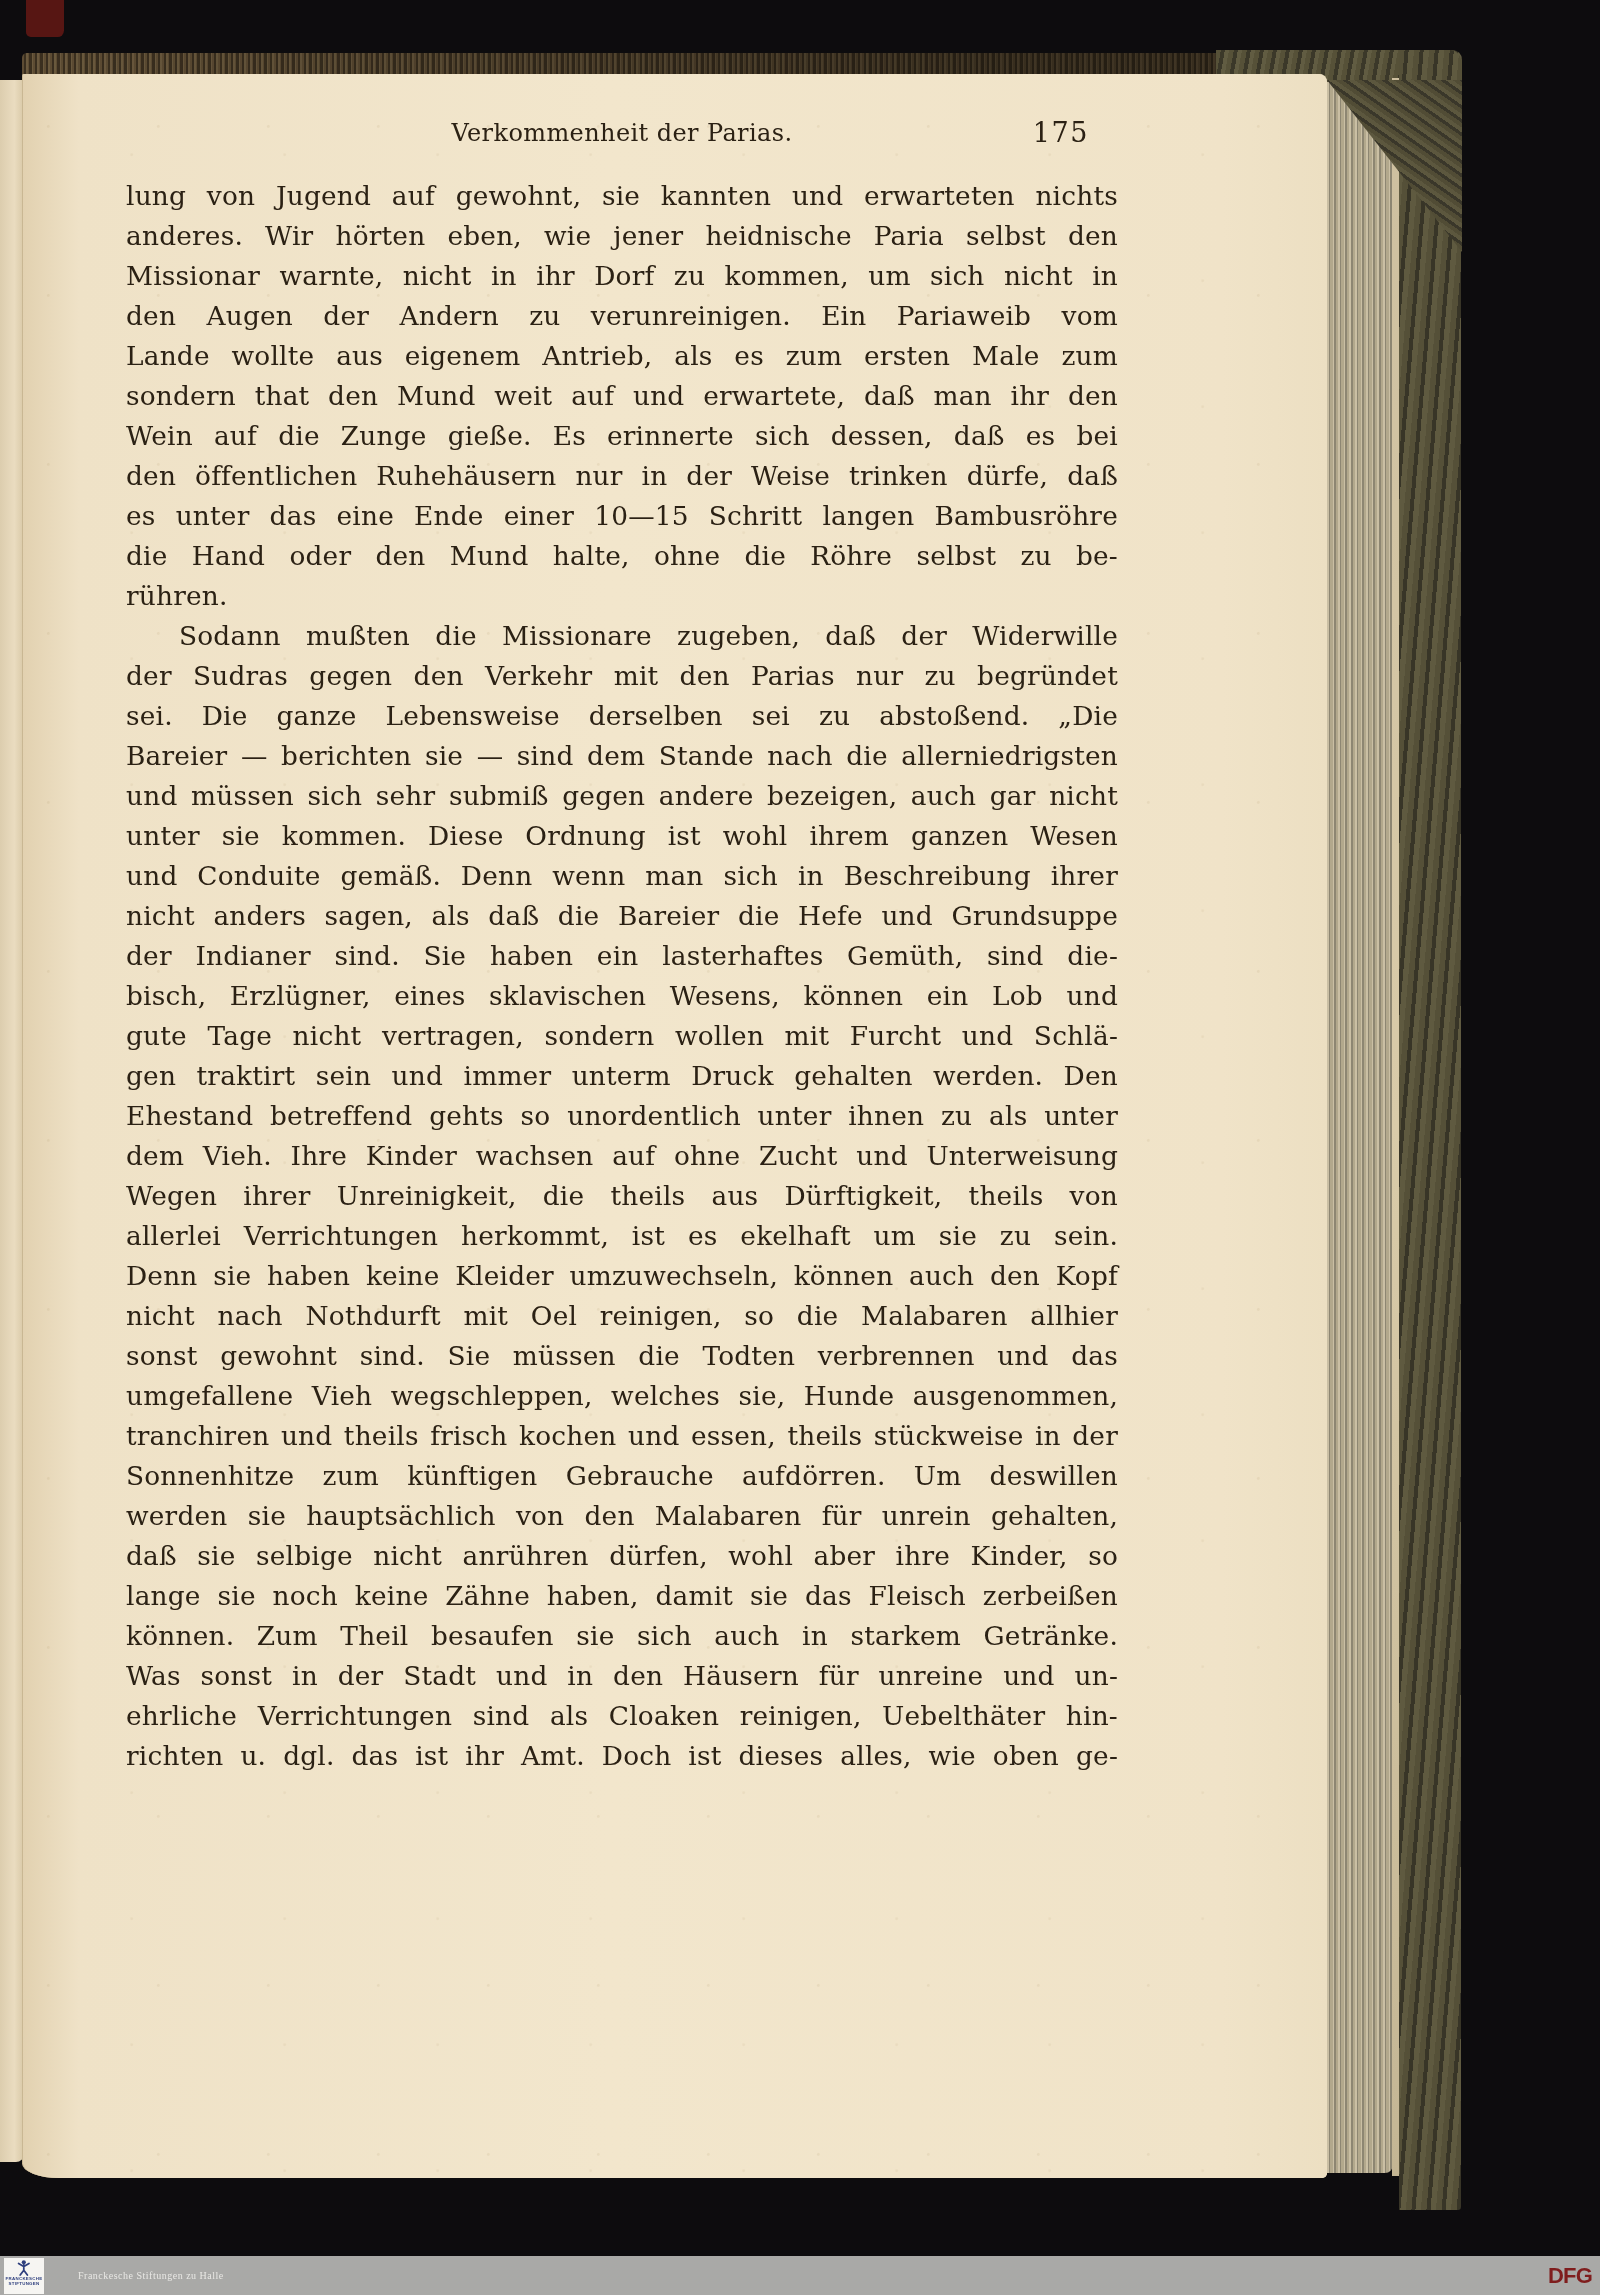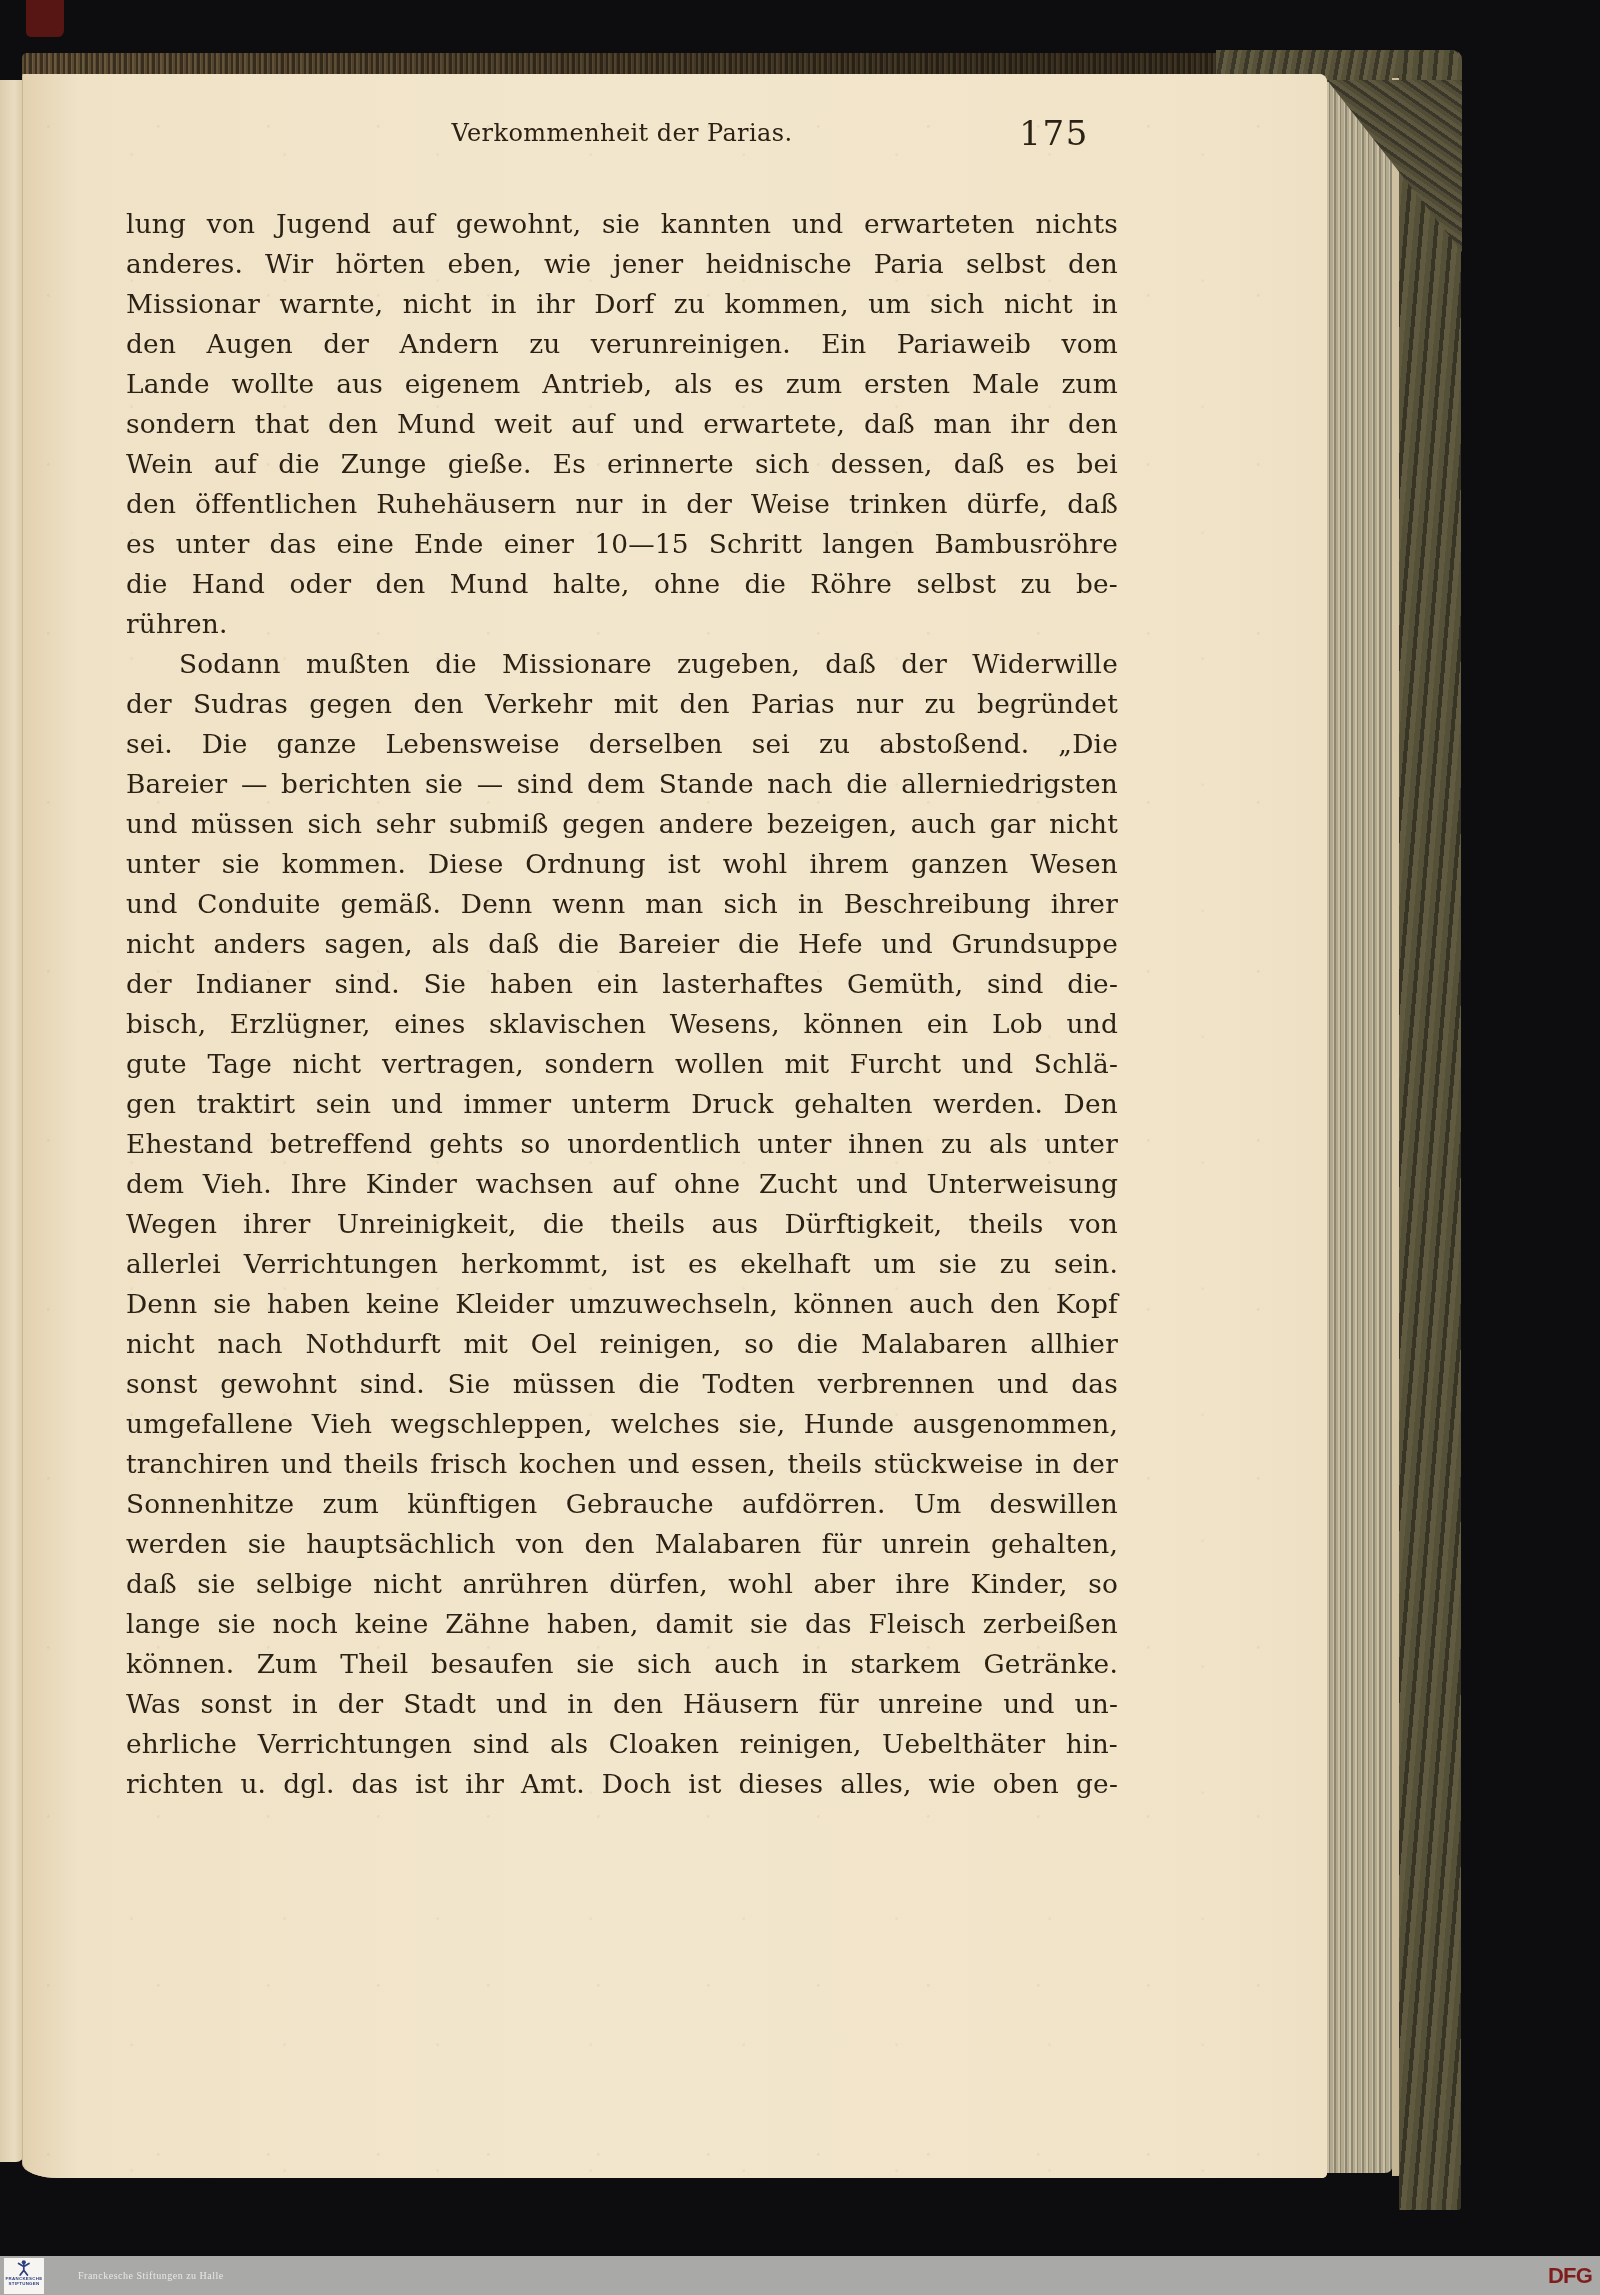--- a/index.html
+++ b/index.html
@@ -73,23 +73,23 @@
   
   .text-block {
     position:absolute; left:126px; top:112px; width:992px;
     color:#2b2114;
   }
   .running-head { position:relative; height:42px; }
   .running-title {
     text-align:center; font-size:24px; line-height:42px; letter-spacing:0.4px;
   }
   .page-number {
-    position:absolute; right:29px; top:0; font-size:34px; line-height:42px; letter-spacing:1.6px;
-  }
-  .text-body { margin-top:50px; font-size:26.4px; letter-spacing:0.2px; }
+    position:absolute; right:29px; top:0; font-size:27px; line-height:42px; letter-spacing:1.6px;
+  }
+  .text-body { margin-top:22px; font-size:26.4px; letter-spacing:0.2px; }
   .paragraph { margin:0; }
   .body-line {
     line-height:40px;
     text-align:justify;
     text-align-last:justify;
   }
   .body-line.indented { text-indent:53px; }
   .body-line.short-last { text-align-last:left; }
 
   

